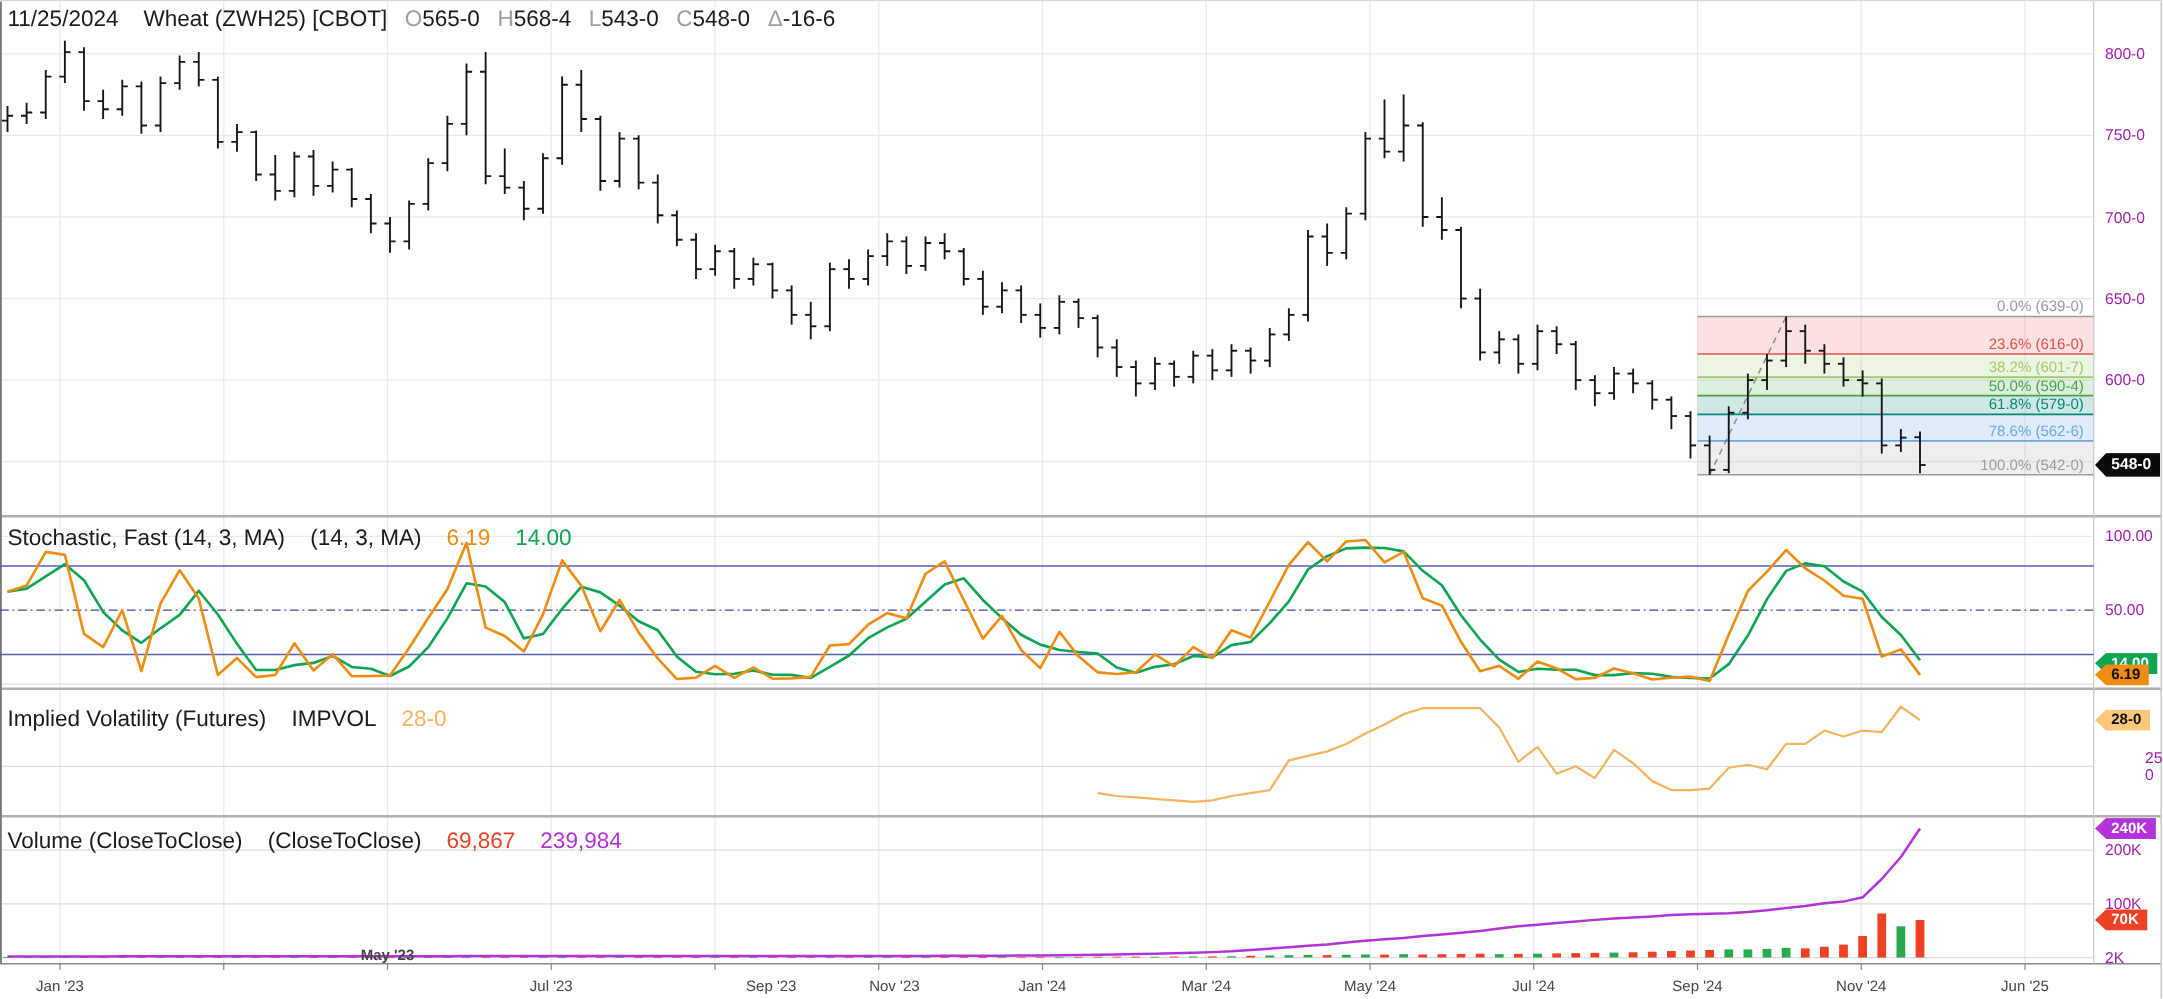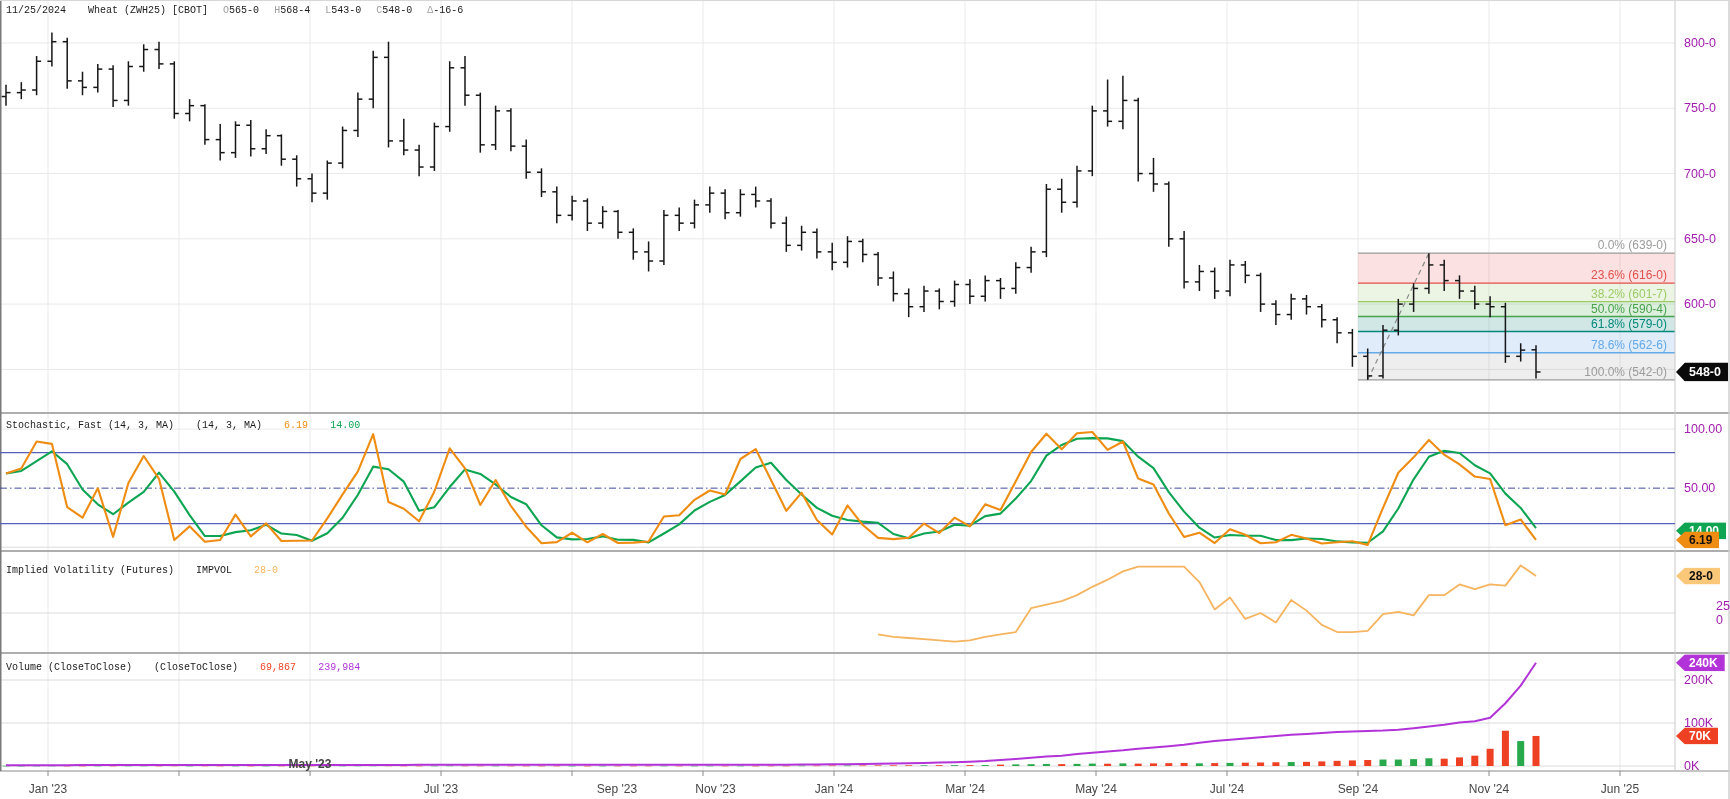--- a/index.html
+++ b/index.html
@@ -2,21 +2,21 @@
 <html><head>
 <meta charset="utf-8">
 <style>
   html,body{margin:0;padding:0;background:#fff;}
   .chart-root{
     position:relative;width:1730px;height:799px;background:#fff;
     font-family:"Liberation Sans",sans-serif;overflow:hidden;
     border-top:1px solid #d8d8d8;box-sizing:border-box;
   }
   svg{position:absolute;top:0;left:0;}
-  .legend{position:absolute;white-space:nowrap;font-size:10px;color:#1b1b1b;z-index:5;font-family:Liberation Mono, monospace;}
+  .legend{position:absolute;white-space:nowrap;font-size:18px;color:#1b1b1b;z-index:5;}
   .legend span{display:inline-block;}
   .legend .sep{width:10px;}
   .legend .lbl{color:#9e9e9e;margin-left:9px;}
   .axis-label{position:absolute;left:1684px;transform:translateY(-50%);font-size:12.5px;color:#a21caf;z-index:4;}
   .x-label{position:absolute;top:781px;transform:translateX(-50%);font-size:12px;color:#454545;z-index:4;}
   .tag{
     position:absolute;left:1676px;height:17px;line-height:17px;padding:0 7px 0 13px;
     font-size:12px;font-weight:bold;transform:translateY(-50%);z-index:6;
     clip-path:polygon(9px 0,100% 0,100% 100%,9px 100%,0 50%);
   }
@@ -790,21 +790,21 @@
       <div class="axis-label" style="top: 42px;">800-0</div>
       <div class="axis-label" style="top: 107.275px;">750-0</div>
       <div class="axis-label" style="top: 172.55px;">700-0</div>
       <div class="axis-label" style="top: 237.825px;">650-0</div>
       <div class="axis-label" style="top: 303.1px;">600-0</div>
       <div class="axis-label" style="top: 428.1px;">100.00</div>
       <div class="axis-label" style="top: 487.15px;">50.00</div>
       <div class="axis-label" style="top: 612px; margin-left: 32px;">25-0</div>
       <div class="axis-label" style="top: 679px;">200K</div>
       <div class="axis-label" style="top: 722px;">100K</div>
-      <div class="axis-label" style="top: 765px;">0K</div>
+      <div class="axis-label" style="top: 765px;">2K</div>
       <div class="x-label" style="top: 781px; left: 48px;">Jan '23</div>
       <div class="x-label" style="top: 781px; left: 179px; margin-top: 23px;">Mar '23</div>
       <div class="x-label" style="top: 756px; left: 310px; font-weight: bold;">May '23</div>
       <div class="x-label" style="top: 781px; left: 441px;">Jul '23</div>
       <div class="x-label" style="top: 781px; left: 572px; margin-left: 45px;">Sep '23</div>
       <div class="x-label" style="top: 781px; left: 703px; padding-left: 25px;">Nov '23</div>
       <div class="x-label" style="top: 781px; left: 834px;">Jan '24</div>
       <div class="x-label" style="top: 781px; left: 965px;">Mar '24</div>
       <div class="x-label" style="top: 781px; left: 1096px;">May '24</div>
       <div class="x-label" style="top: 781px; left: 1227px;">Jul '24</div>

